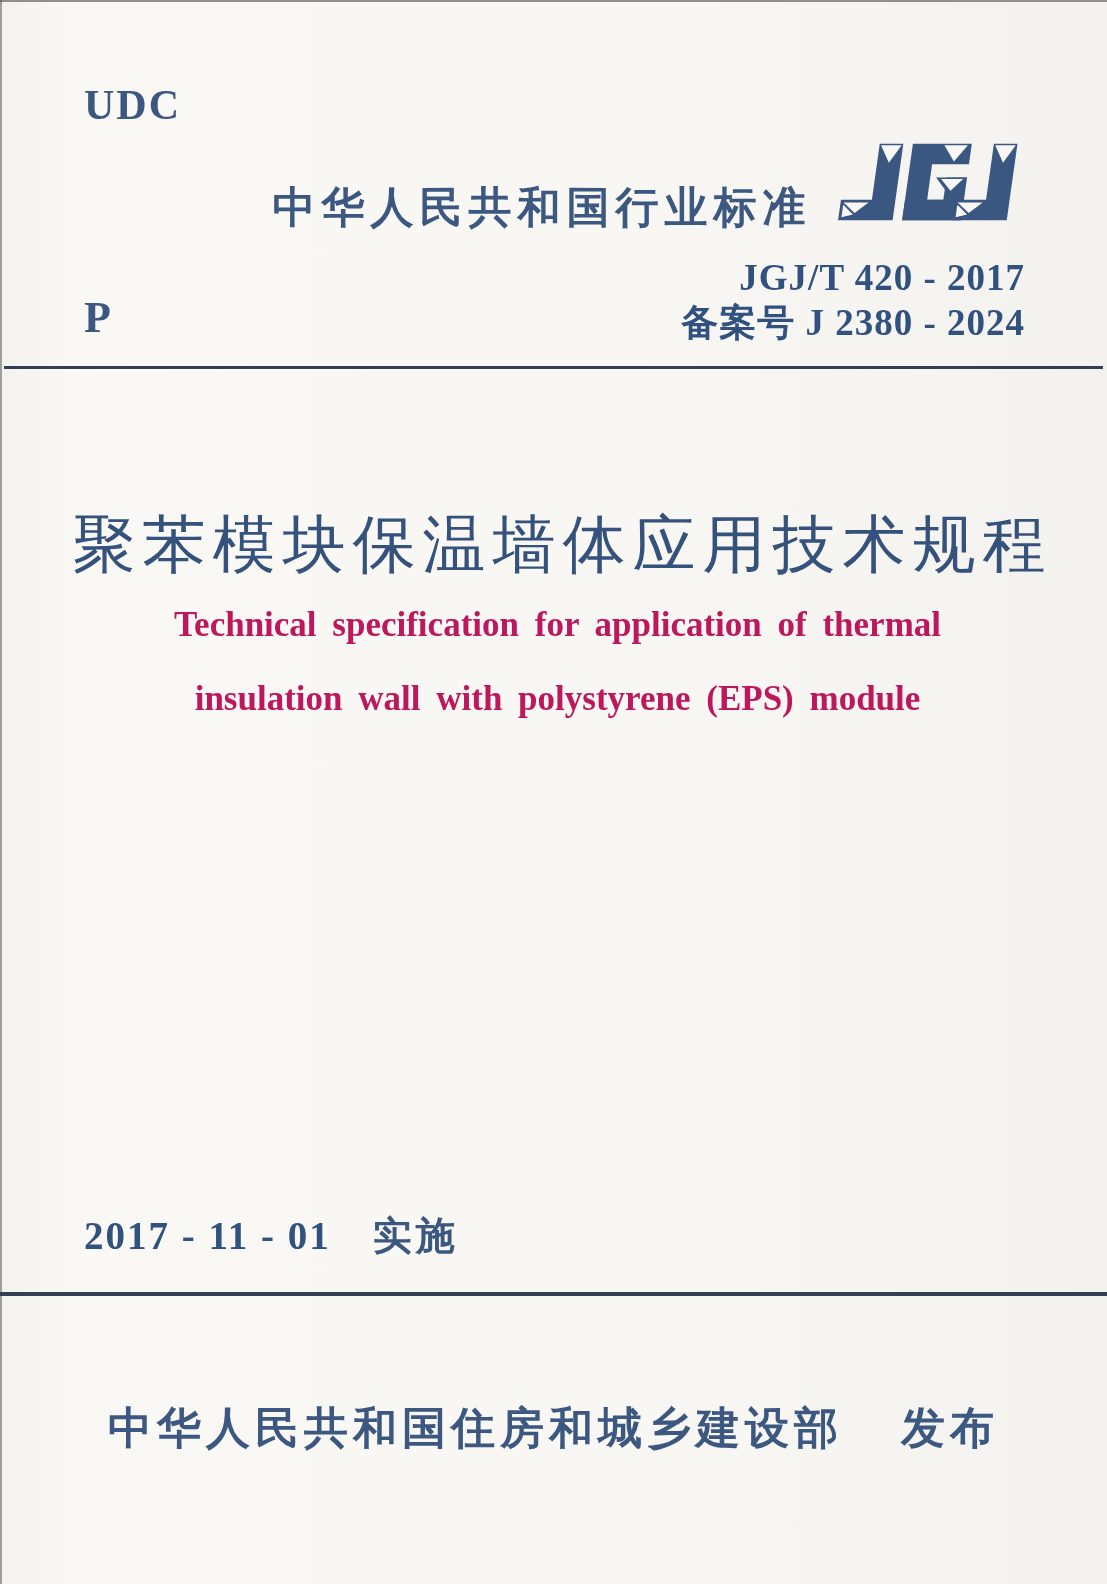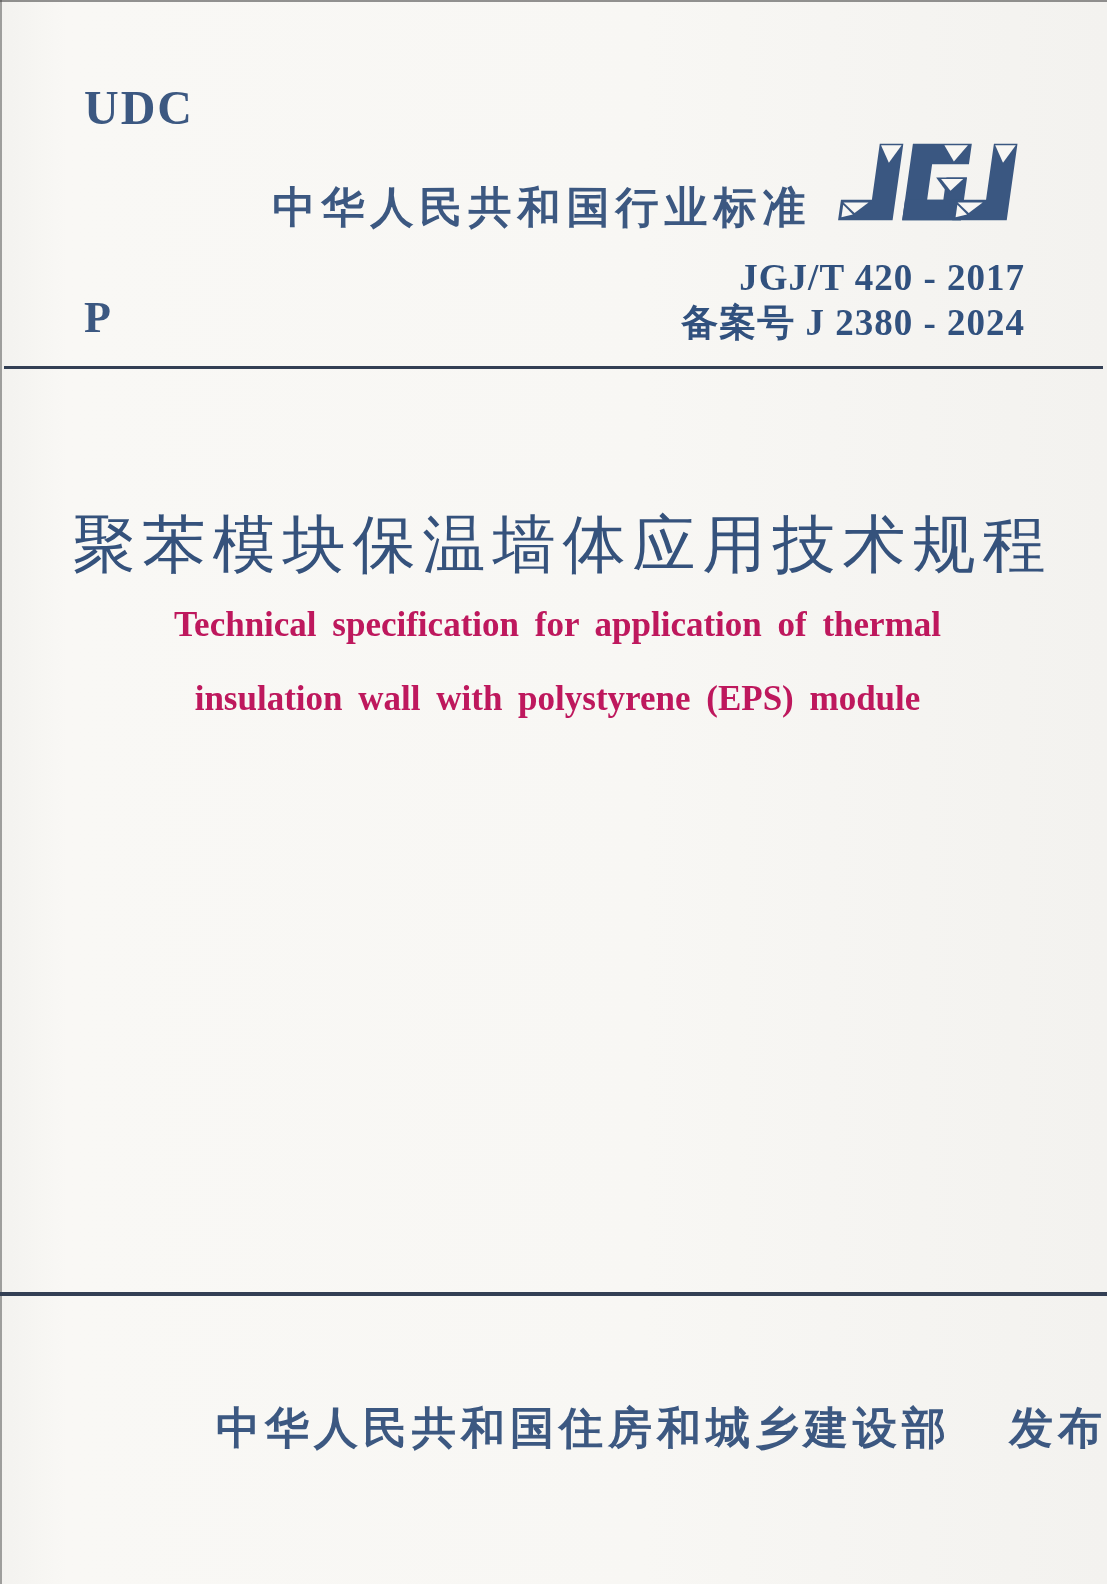--- a/index.html
+++ b/index.html
@@ -7,21 +7,21 @@
     width:1107px;height:1584px;position:relative;overflow:hidden;
     background:linear-gradient(90deg,#f3f2ef 0%,#f9f8f5 6%,#f8f7f4 58%,#f3f2ef 100%);
     font-family:"Liberation Sans",sans-serif;
     color:#375379;
   }
   .edge-top{position:absolute;top:0;left:0;width:100%;height:2px;background:#3c3c3c;opacity:.55;}
   .edge-left{position:absolute;top:0;left:0;width:2px;height:100%;background:#4a4a4a;opacity:.5;}
   .udc{
     position:absolute;left:84px;top:84px;
     font-family:"Liberation Serif",serif;font-weight:bold;
-    font-size:48px;line-height:1;letter-spacing:2px;color:#3c5881;
+    font-size:42px;line-height:1;letter-spacing:2px;color:#3c5881;
   }
   .std-type{
     position:absolute;left:0;top:186px;width:1012px;text-align:center;
     font-weight:bold;font-size:43px;line-height:1;letter-spacing:6px;color:#3c5881;padding-left:36px;
   }
   .logo{position:absolute;left:836px;top:132px;width:190px;height:100px;}
   .std-num,.record-num{
     position:absolute;right:82px;text-align:right;
     font-family:"Liberation Serif",serif;font-weight:bold;
     font-size:37px;line-height:1;letter-spacing:1px;color:#31517e;
@@ -52,21 +52,21 @@
   .title-en.l1{top:606px;}
   .title-en.l2{top:662px;margin-top:18px;}
   .dates{
     position:absolute;left:84px;top:1216px;width:941px;
     display:flex;justify-content:space-between;align-items:baseline;
     font-size:39px;line-height:1;font-weight:bold;white-space:nowrap;
   }
   .date-val{font-family:"Liberation Serif",serif;letter-spacing:2px;color:#31517e;}
   .date-label{font-family:"Liberation Sans",sans-serif;margin-left:42px;letter-spacing:4px;color:#3c5881;}
   .publisher{
-    position:absolute;left:0;top:1406px;width:100%;text-align:right;
+    position:absolute;left:0;top:1406px;width:100%;text-align:center;
     font-weight:bold;font-size:44px;line-height:1;letter-spacing:5px;color:#3c5881;
     white-space:nowrap;
   }
   .publisher .action{margin-left:58px;}
   .sr-only{position:absolute;width:1px;height:1px;overflow:hidden;clip:rect(0 0 0 0);white-space:nowrap;}
 </style>
 </head>
 <body>
 
 <div class="edge-top"></div>
@@ -105,19 +105,22 @@
 
 <div class="p-class">P</div>
 
 <div class="rule rule-top"></div>
 
 <div class="title-zh">聚苯模块保温墙体应用技术规程</div>
 <div class="title-en l1">Technical specification for application of thermal</div>
 <div class="title-en l2">insulation wall with polystyrene (EPS) module</div>
 
 <div class="dates">
+  <span>
+    <span class="date-val">2017 - 11 - 01</span><span class="date-label">实施</span>
+  </span>
 </div>
 
 <div class="rule rule-bottom"></div>
 
 <div class="publisher">
   <span>中华人民共和国住房和城乡建设部</span><span class="action">发布</span>
 </div>
 
 </body></html>

